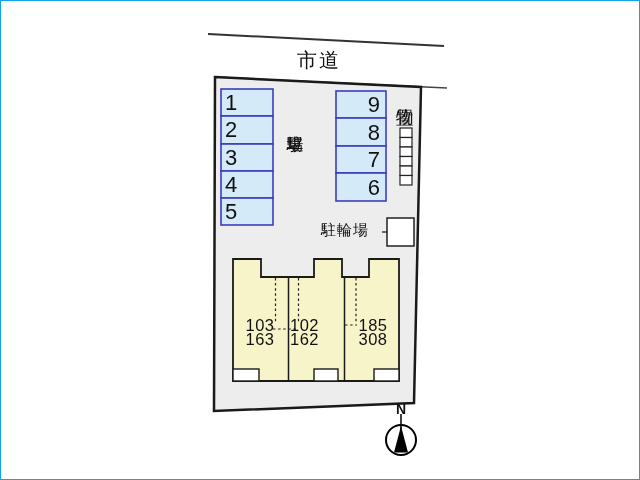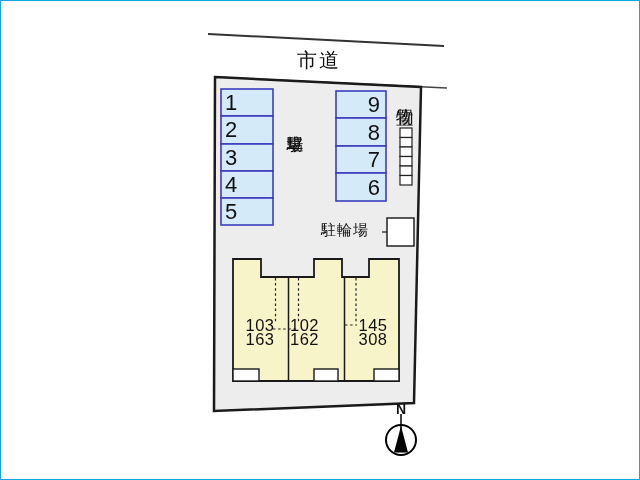--- a/index.html
+++ b/index.html
@@ -108,18 +108,18 @@
 
   <div class="txt unit-label" style="left:233px;top:317px;width:52px">
     <div>103</div>
     <div>163</div>
   </div>
   <div class="txt unit-label" style="left:289px;top:317px;width:29px">
     <div>102</div>
     <div>162</div>
   </div>
   <div class="txt unit-label" style="left:348px;top:317px;width:48px">
-    <div>145</div>
+    <div>185</div>
     <div>308</div>
   </div>
 
   <div class="txt north-label">N</div>
 </div>
 
 </body></html>

